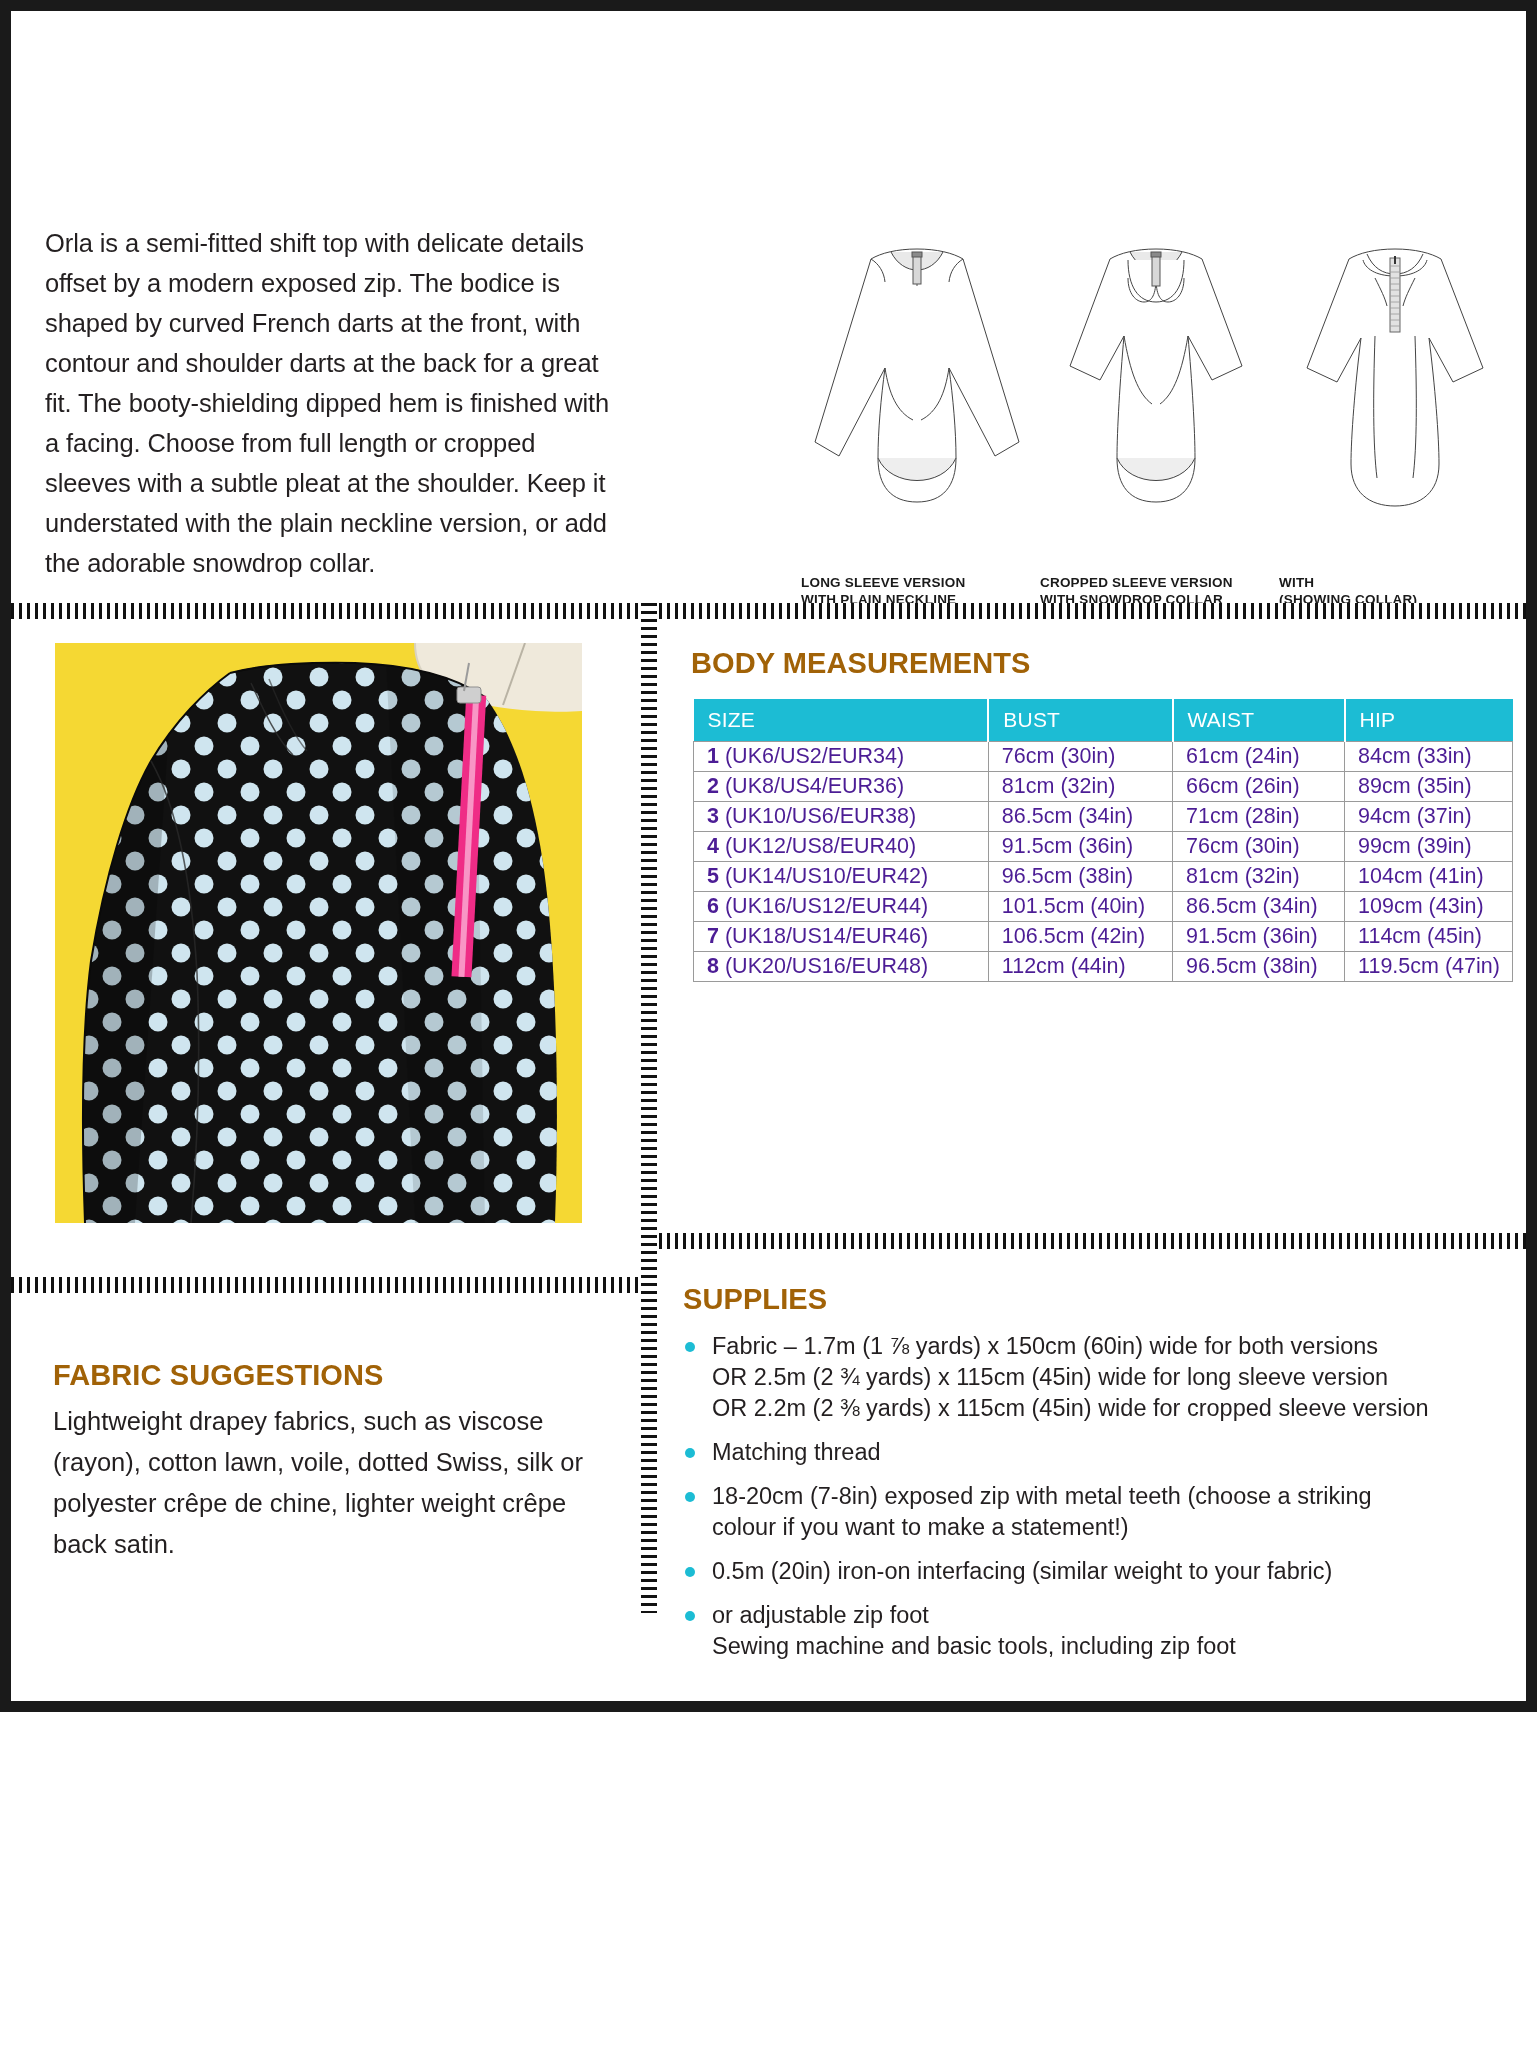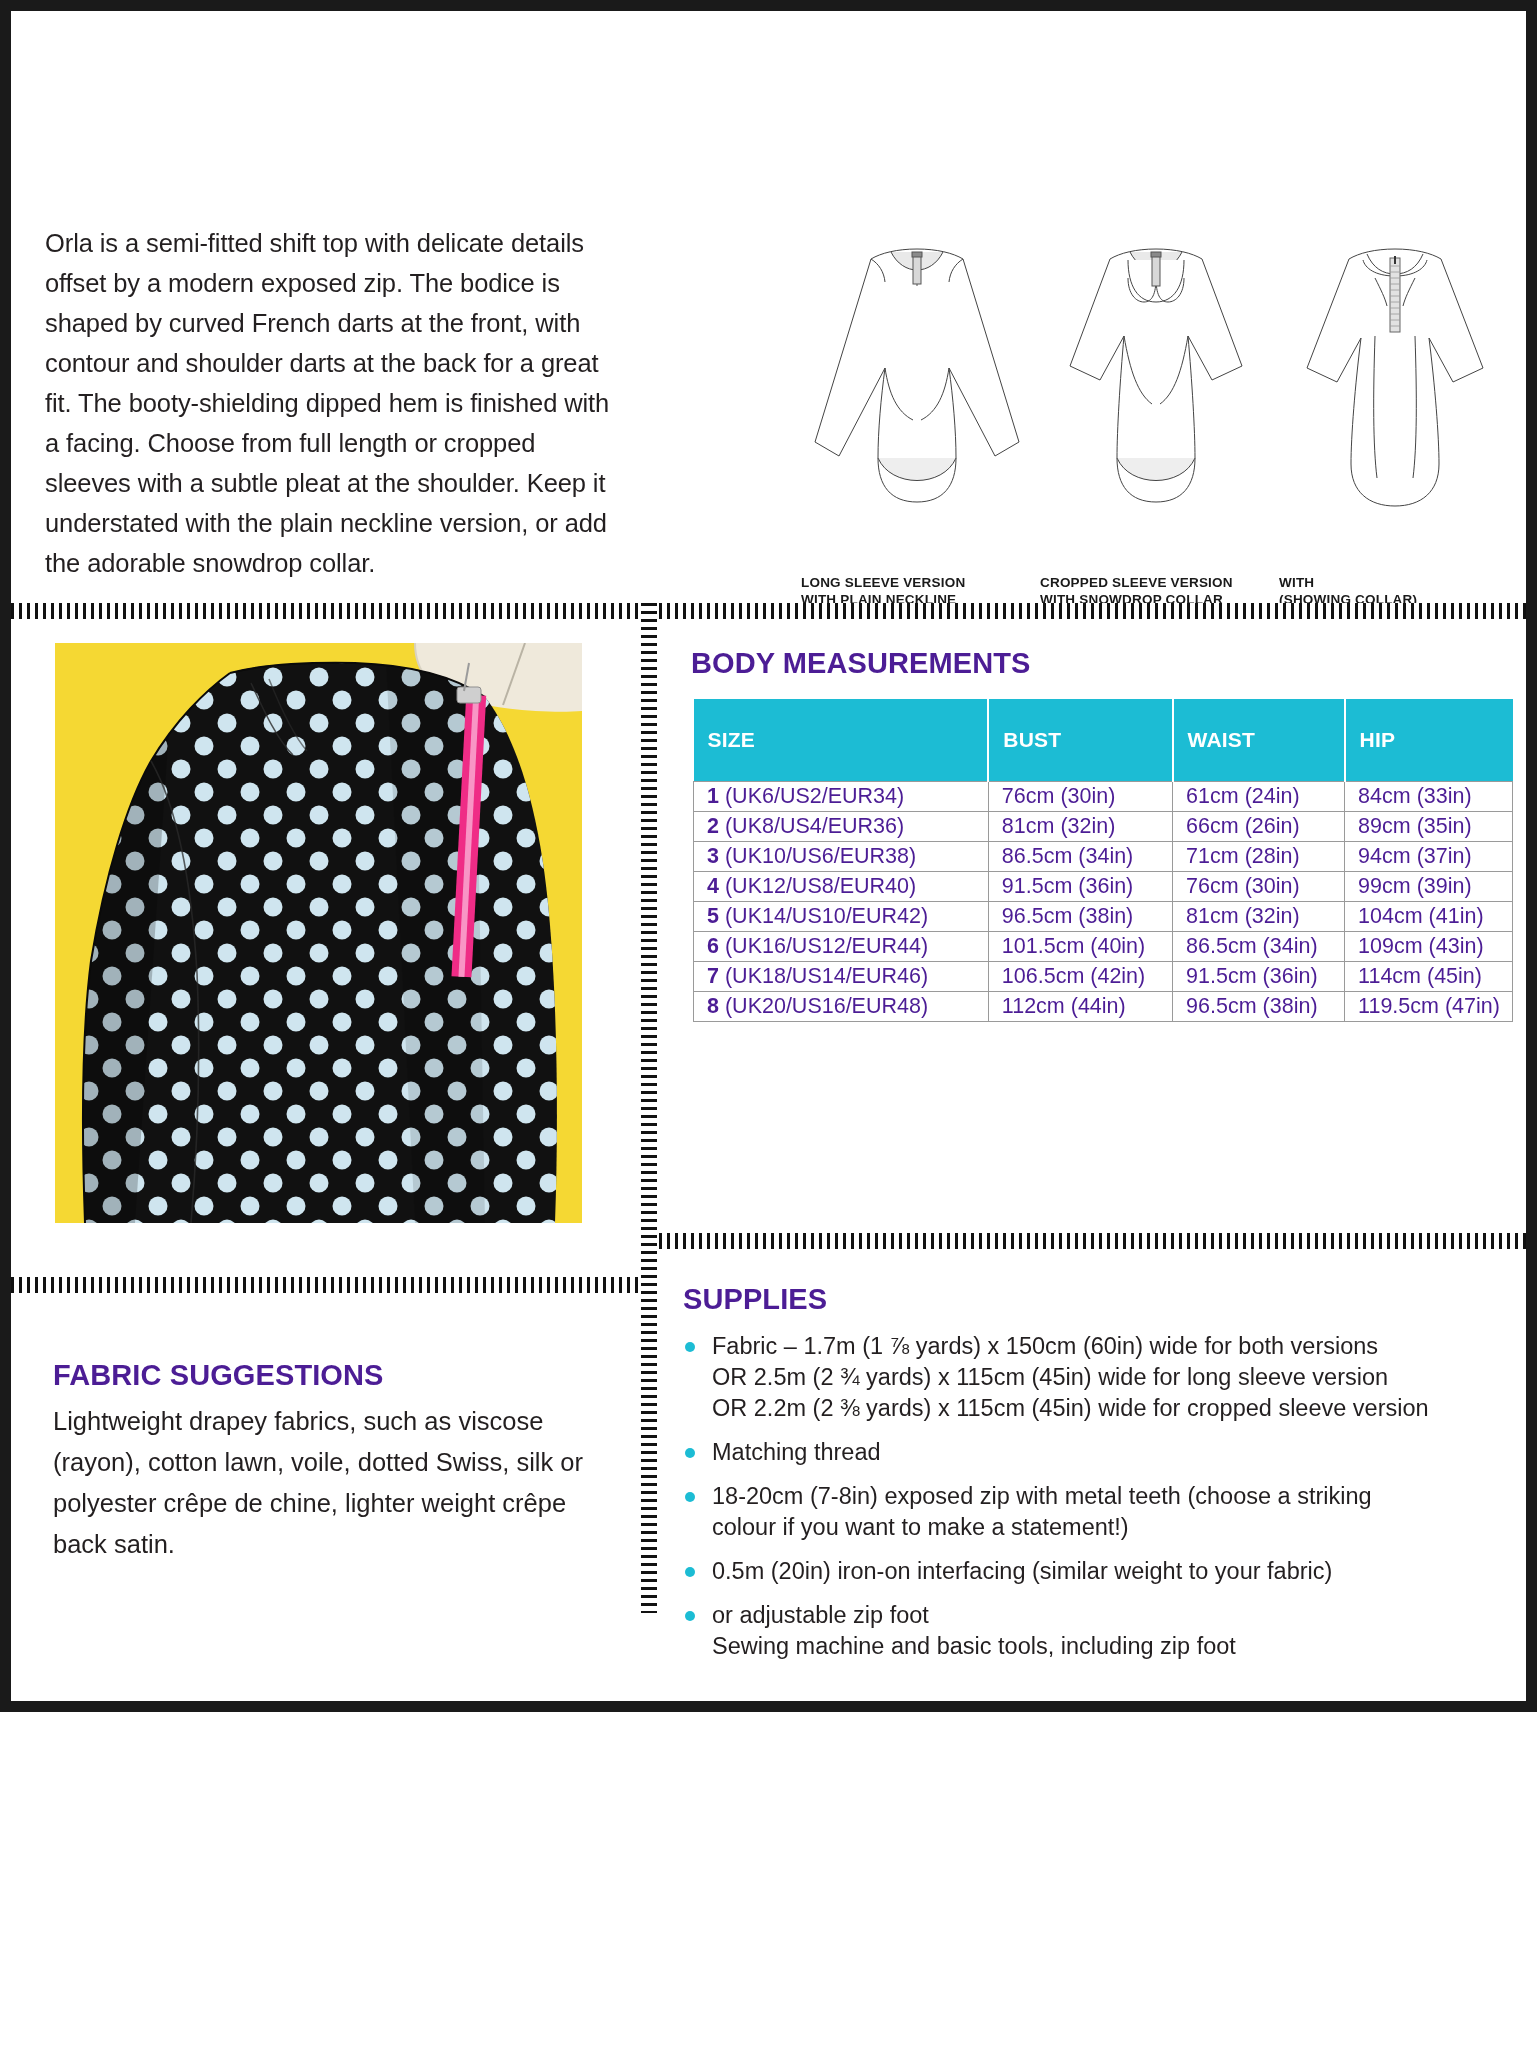--- a/index.html
+++ b/index.html
@@ -103,42 +103,42 @@
     background: #f5d833;
   }
   .photo svg { display:block; width:100%; height:100%; }
 
   
   .heading {
     position: absolute;
     font-size: 29px;
     font-weight: bold;
     letter-spacing: 0.1px;
-    color: #4c1d95;
+    color: #a16207;
   }
 
   
   .table-wrap {
     position: absolute;
     left: 682px;
     top: 688px;
     width: 820px;
   }
   table.meas {
     border-collapse: collapse;
     width: 100%;
     table-layout: fixed;
   }
   table.meas th {
     background: #1cbcd4;
     color: #ffffff;
     font-size: 21px;
-    font-weight: bold;
+    font-weight: normal;
     text-align: left;
-    padding: 29px 14px;
+    padding: 9px 14px;
     letter-spacing: 0.2px;
     border-right: 2px solid #ffffff;
   }
   table.meas th:last-child { border-right: none; }
   table.meas td {
     font-size: 21.5px;
     color: #4c1d95;
     padding: 2px 13px;
     border: 1px solid #9a9a9a;
     white-space: nowrap;

